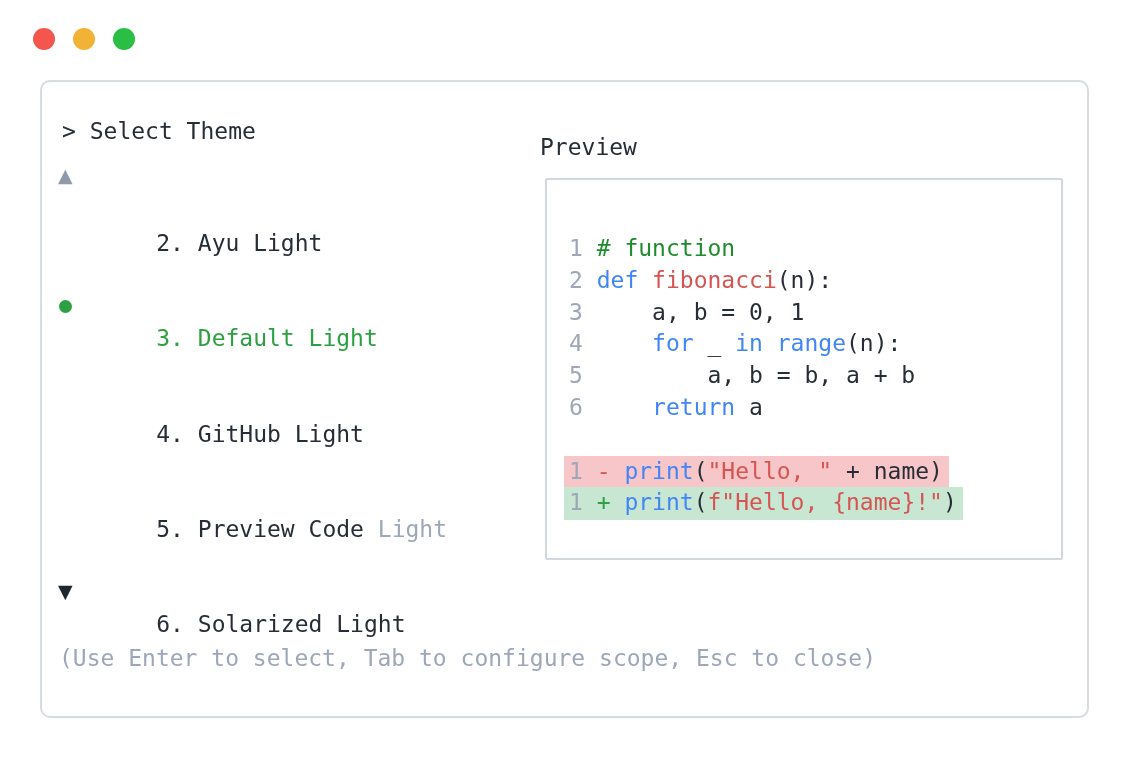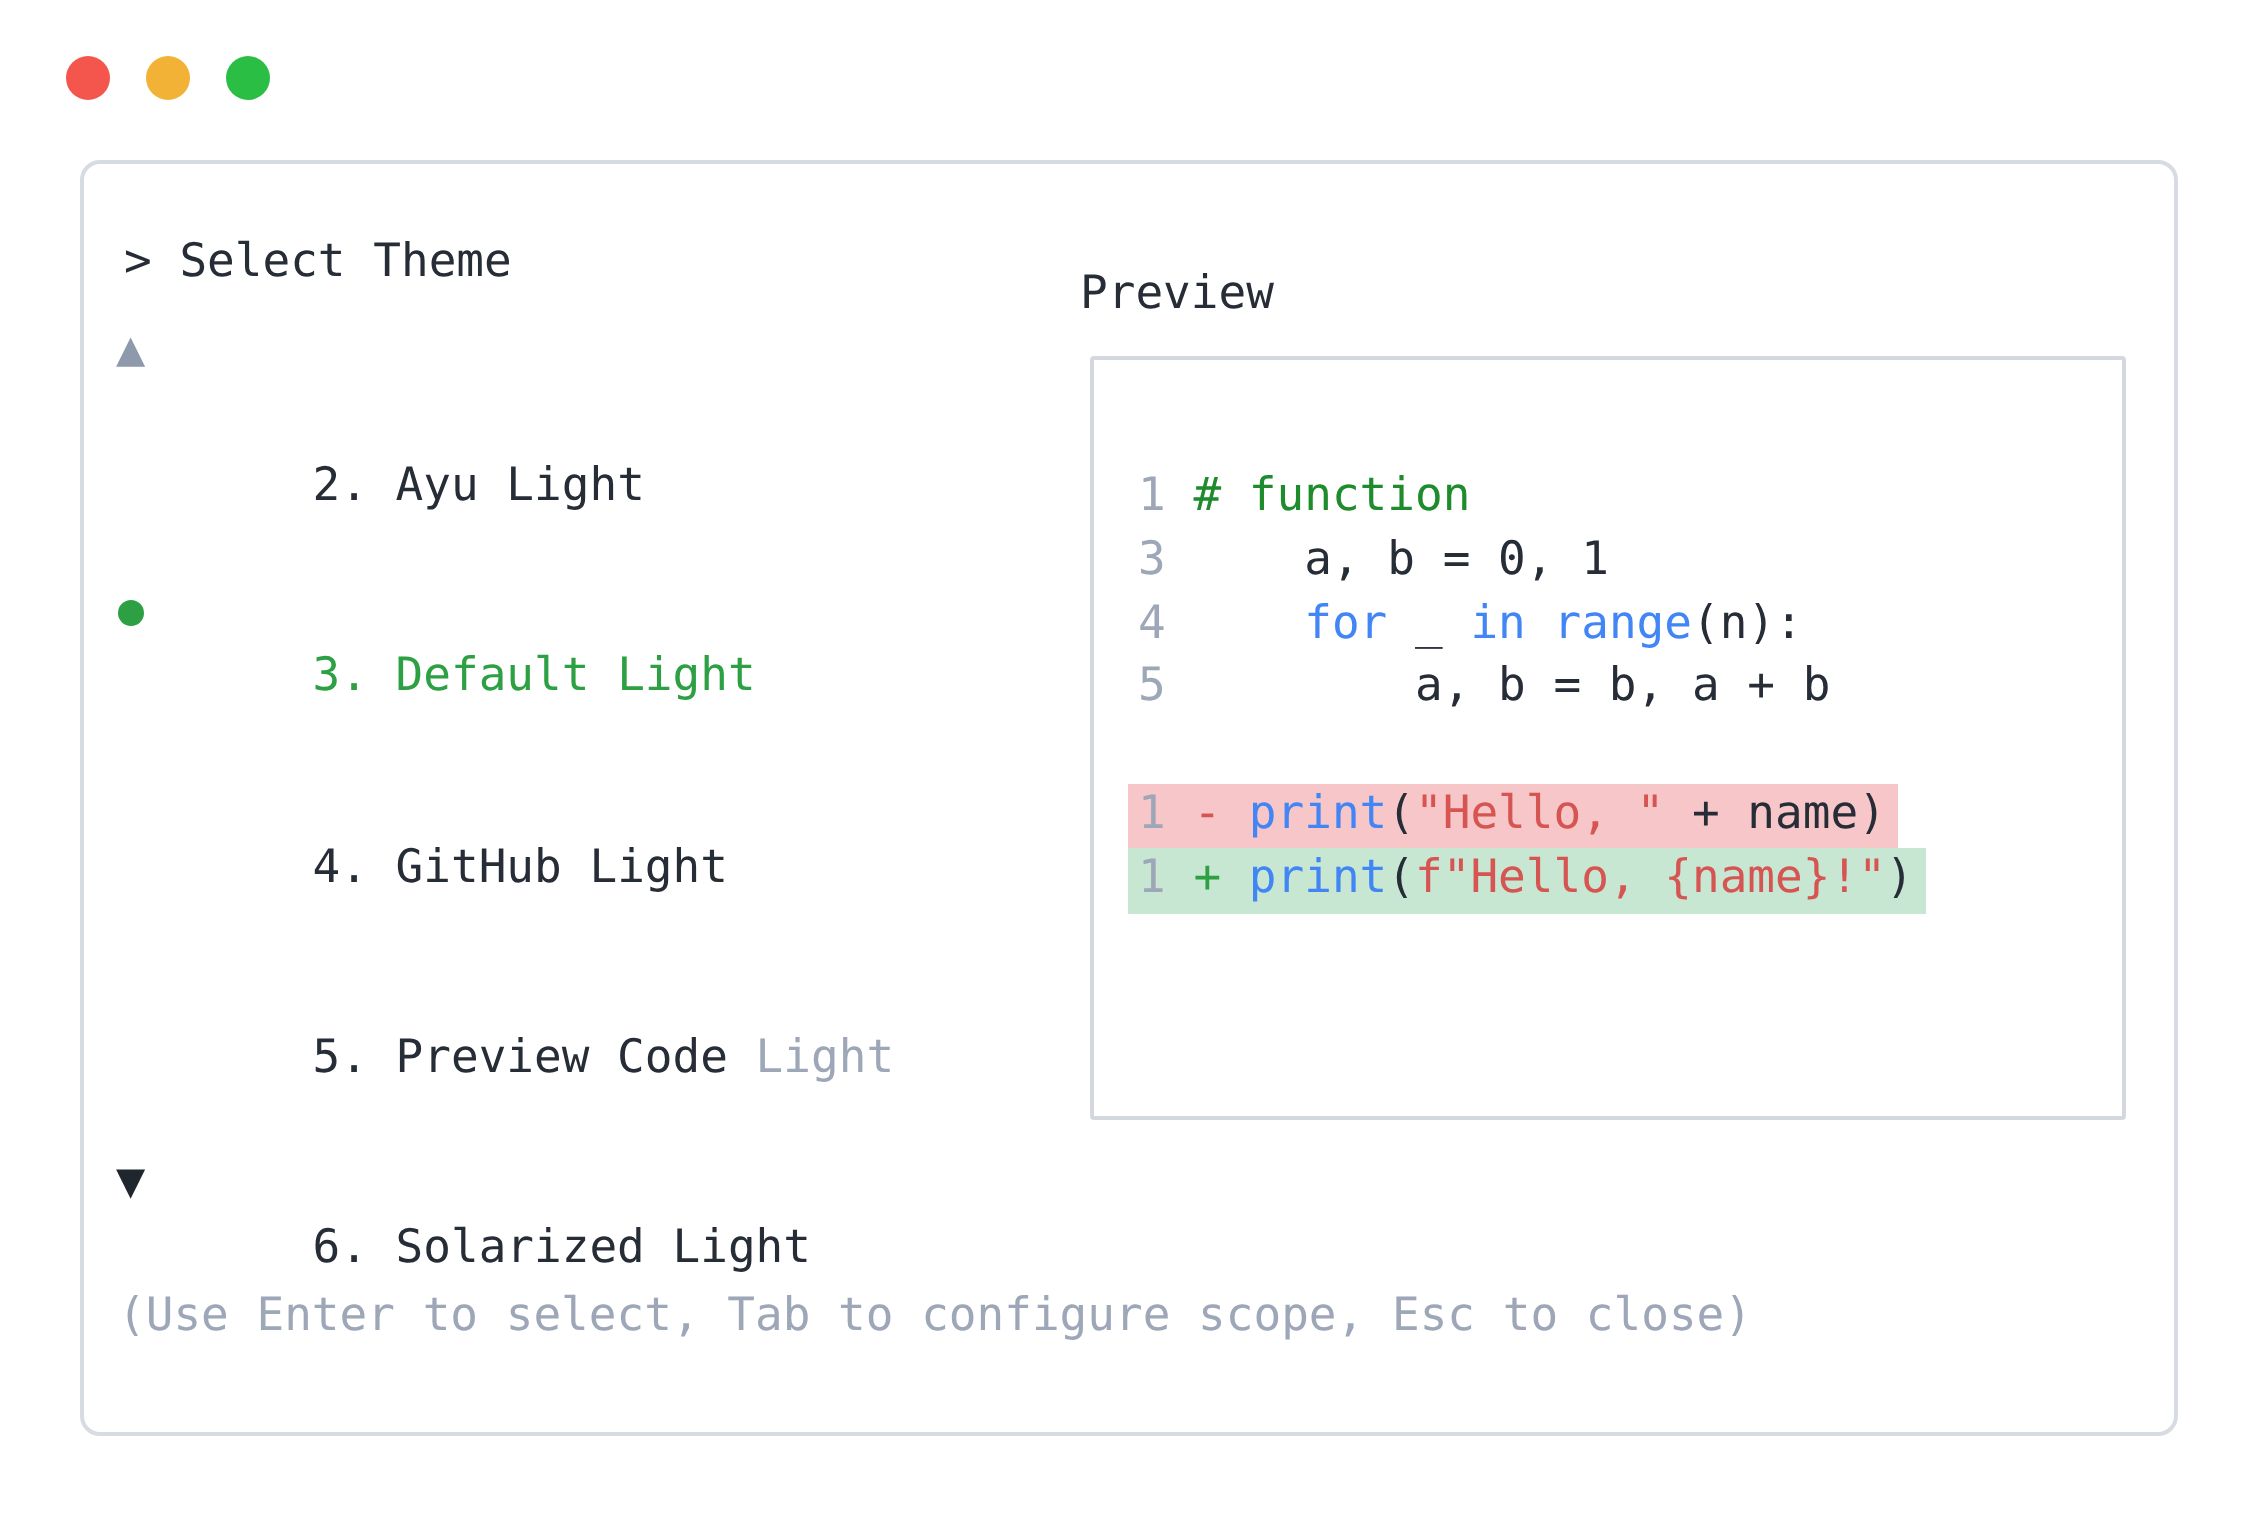--- a/index.html
+++ b/index.html
@@ -89,27 +89,29 @@
 
 </div>
   <div class="arrow arrow-down">▼</div>
   <div class="help-text">(Use Enter to select, Tab to configure scope, Esc to close)</div>
 
   <div class="preview-title">Preview</div>
   <div class="preview-box">
     <div id="code-area">
   <div class="code-line"><span class="linewrap"><span class="lineno">1 </span><span class="tokens"><span class="tok-comment"># function</span></span></span></div>
 
+  <div class="code-line"><span class="linewrap"><span class="lineno">2 </span><span class="tokens"><span class="tok-keyword">def</span><span class="tok-plain"> </span><span class="tok-string">fibonacci</span><span class="tok-plain">(n):</span></span></span></div>
 
   <div class="code-line"><span class="linewrap"><span class="lineno">3 </span><span class="tokens"><span class="tok-plain">    a, b = 0, 1</span></span></span></div>
 
   <div class="code-line"><span class="linewrap"><span class="lineno">4 </span><span class="tokens"><span class="tok-plain">    </span><span class="tok-keyword">for</span><span class="tok-plain"> _ </span><span class="tok-keyword">in</span><span class="tok-plain"> </span><span class="tok-keyword">range</span><span class="tok-plain">(n):</span></span></span></div>
 
   <div class="code-line"><span class="linewrap"><span class="lineno">5 </span><span class="tokens"><span class="tok-plain">        a, b = b, a + b</span></span></span></div>
 
+  <div class="code-line"><span class="linewrap"><span class="lineno">6 </span><span class="tokens"><span class="tok-plain">    </span><span class="tok-keyword">return</span><span class="tok-plain"> a</span></span></span></div>
 
   <div class="code-line"><span class="linewrap"><span class="lineno"></span><span class="tokens"></span></span></div>
 
   <div class="code-line"><span class="linewrap bg-removed"><span class="lineno">1 </span><span class="tokens"><span class="tok-removed_sign">- </span><span class="tok-keyword">print</span><span class="tok-plain">(</span><span class="tok-string">"Hello, "</span><span class="tok-plain"> + name)</span></span></span></div>
 
   <div class="code-line"><span class="linewrap bg-added"><span class="lineno">1 </span><span class="tokens"><span class="tok-added_sign">+ </span><span class="tok-keyword">print</span><span class="tok-plain">(</span><span class="tok-string">f"Hello, {name}!"</span><span class="tok-plain">)</span></span></span></div>
 </div>
   </div>
 </div>
 

